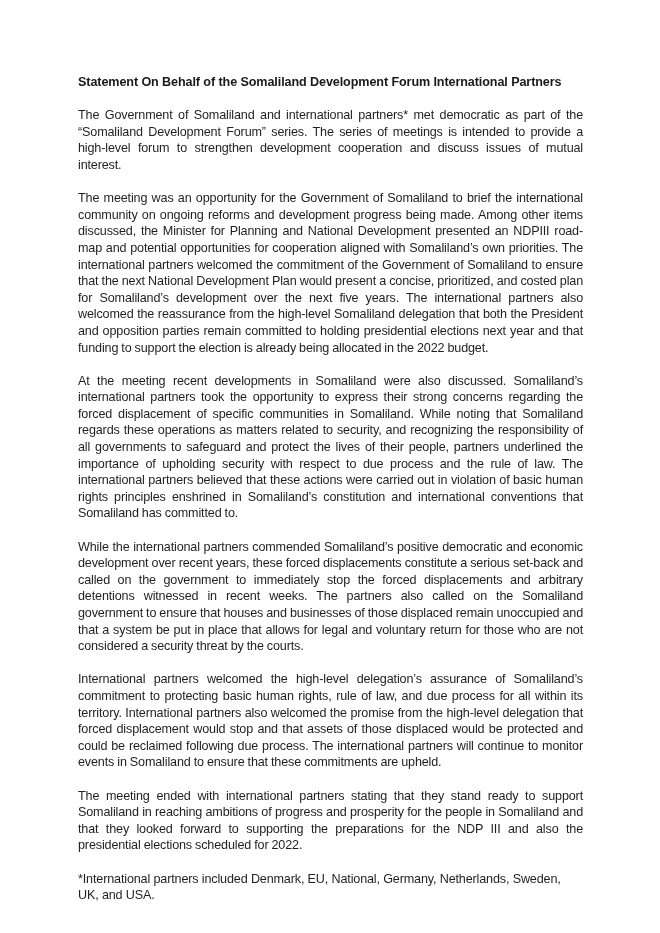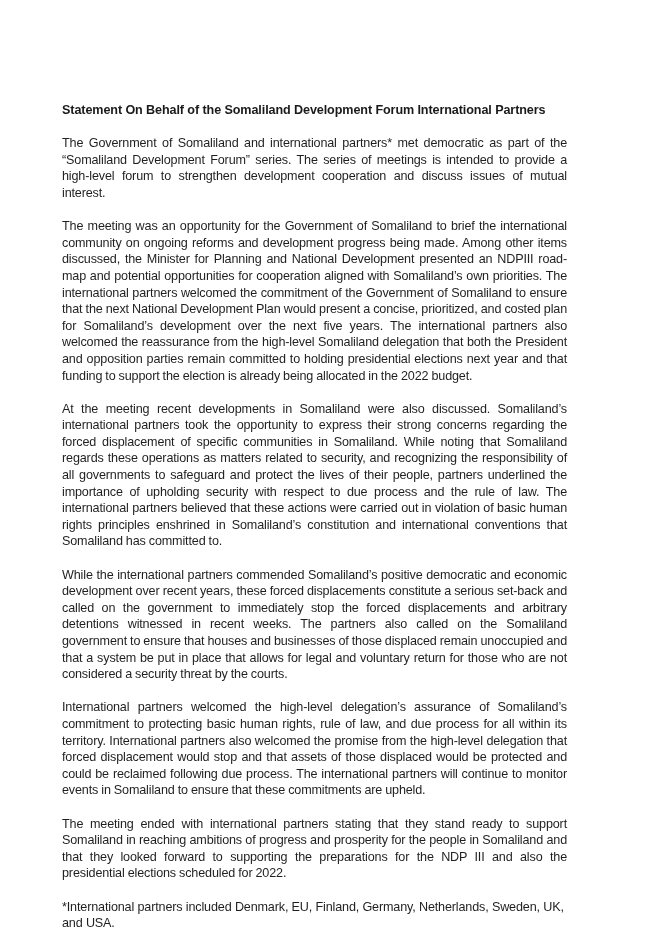--- a/index.html
+++ b/index.html
@@ -10,24 +10,23 @@
     body {
       width: 660px;
       height: 933px;
       overflow: hidden;
       position: relative;
       font-family: "Liberation Sans", "DejaVu Sans", sans-serif;
       color: #1f1f1f;
     }
     .page {
       position: absolute;
-      left: 62px;
+      left: 78px;
       top: 74px;
       width: 505px;
-      margin-top: 28px;
     }
     .title {
       font-weight: bold;
       font-size: 12.6px;
       line-height: 16.6px;
       margin: 0 0 16.6px 0;
       letter-spacing: -0.1px;
       color: #1a1a1a;
     }
     .para {
@@ -50,14 +49,14 @@
 <body>
 
 <div class="page">
   <p class="title">Statement On Behalf of the Somaliland Development Forum International Partners</p>
   <p class="para">The Government of Somaliland and international partners* met democratic as part of the “Somaliland Development Forum” series. The series of meetings is intended to provide a high-level forum to strengthen development cooperation and discuss issues of mutual interest.</p>
   <p class="para">The meeting was an opportunity for the Government of Somaliland to brief the international community on ongoing reforms and development progress being made. Among other items discussed, the Minister for Planning and National Development presented an NDPIII road-map and potential opportunities for cooperation aligned with Somaliland’s own priorities. The international partners welcomed the commitment of the Government of Somaliland to ensure that the next National Development Plan would present a concise, prioritized, and costed plan for Somaliland’s development over the next five years. The international partners also welcomed the reassurance from the high-level Somaliland delegation that both the President and opposition parties remain committed to holding presidential elections next year and that funding to support the election is already being allocated in the 2022 budget.</p>
   <p class="para">At the meeting recent developments in Somaliland were also discussed. Somaliland’s international partners took the opportunity to express their strong concerns regarding the forced displacement of specific communities in Somaliland. While noting that Somaliland regards these operations as matters related to security, and recognizing the responsibility of all governments to safeguard and protect the lives of their people, partners underlined the importance of upholding security with respect to due process and the rule of law.  The international partners believed that these actions were carried out in violation of basic human rights principles enshrined in Somaliland’s constitution and international conventions that Somaliland has committed to.</p>
   <p class="para">While the international partners commended Somaliland’s positive democratic and economic development over recent years, these forced displacements constitute a serious set-back and called on the government to immediately stop the forced displacements and arbitrary detentions witnessed in recent weeks. The partners also called on the Somaliland government to ensure that houses and businesses of those displaced remain unoccupied and that a system be put in place that allows for legal and voluntary return for those who are not considered a security threat by the courts.</p>
   <p class="para">International partners welcomed the high-level delegation’s assurance of Somaliland’s commitment to protecting basic human rights, rule of law, and due process for all within its territory. International partners also welcomed the promise from the high-level delegation that forced displacement would stop and that assets of those displaced would be protected and could be reclaimed following due process. The international partners will continue to monitor events in Somaliland to ensure that these commitments are upheld.</p>
   <p class="para">The meeting ended with international partners stating that they stand ready to support Somaliland in reaching ambitions of progress and prosperity for the people in Somaliland and that they looked forward to supporting the preparations for the NDP III and also the presidential elections scheduled for 2022.</p>
-  <p class="footnote">*International partners included Denmark, EU, Finland, Germany, Netherlands, Sweden, UK, and USA.</p>
+  <p class="footnote">*International partners included Denmark, EU, National, Germany, Netherlands, Sweden, UK, and USA.</p>
 </div>
 
 </body></html>

